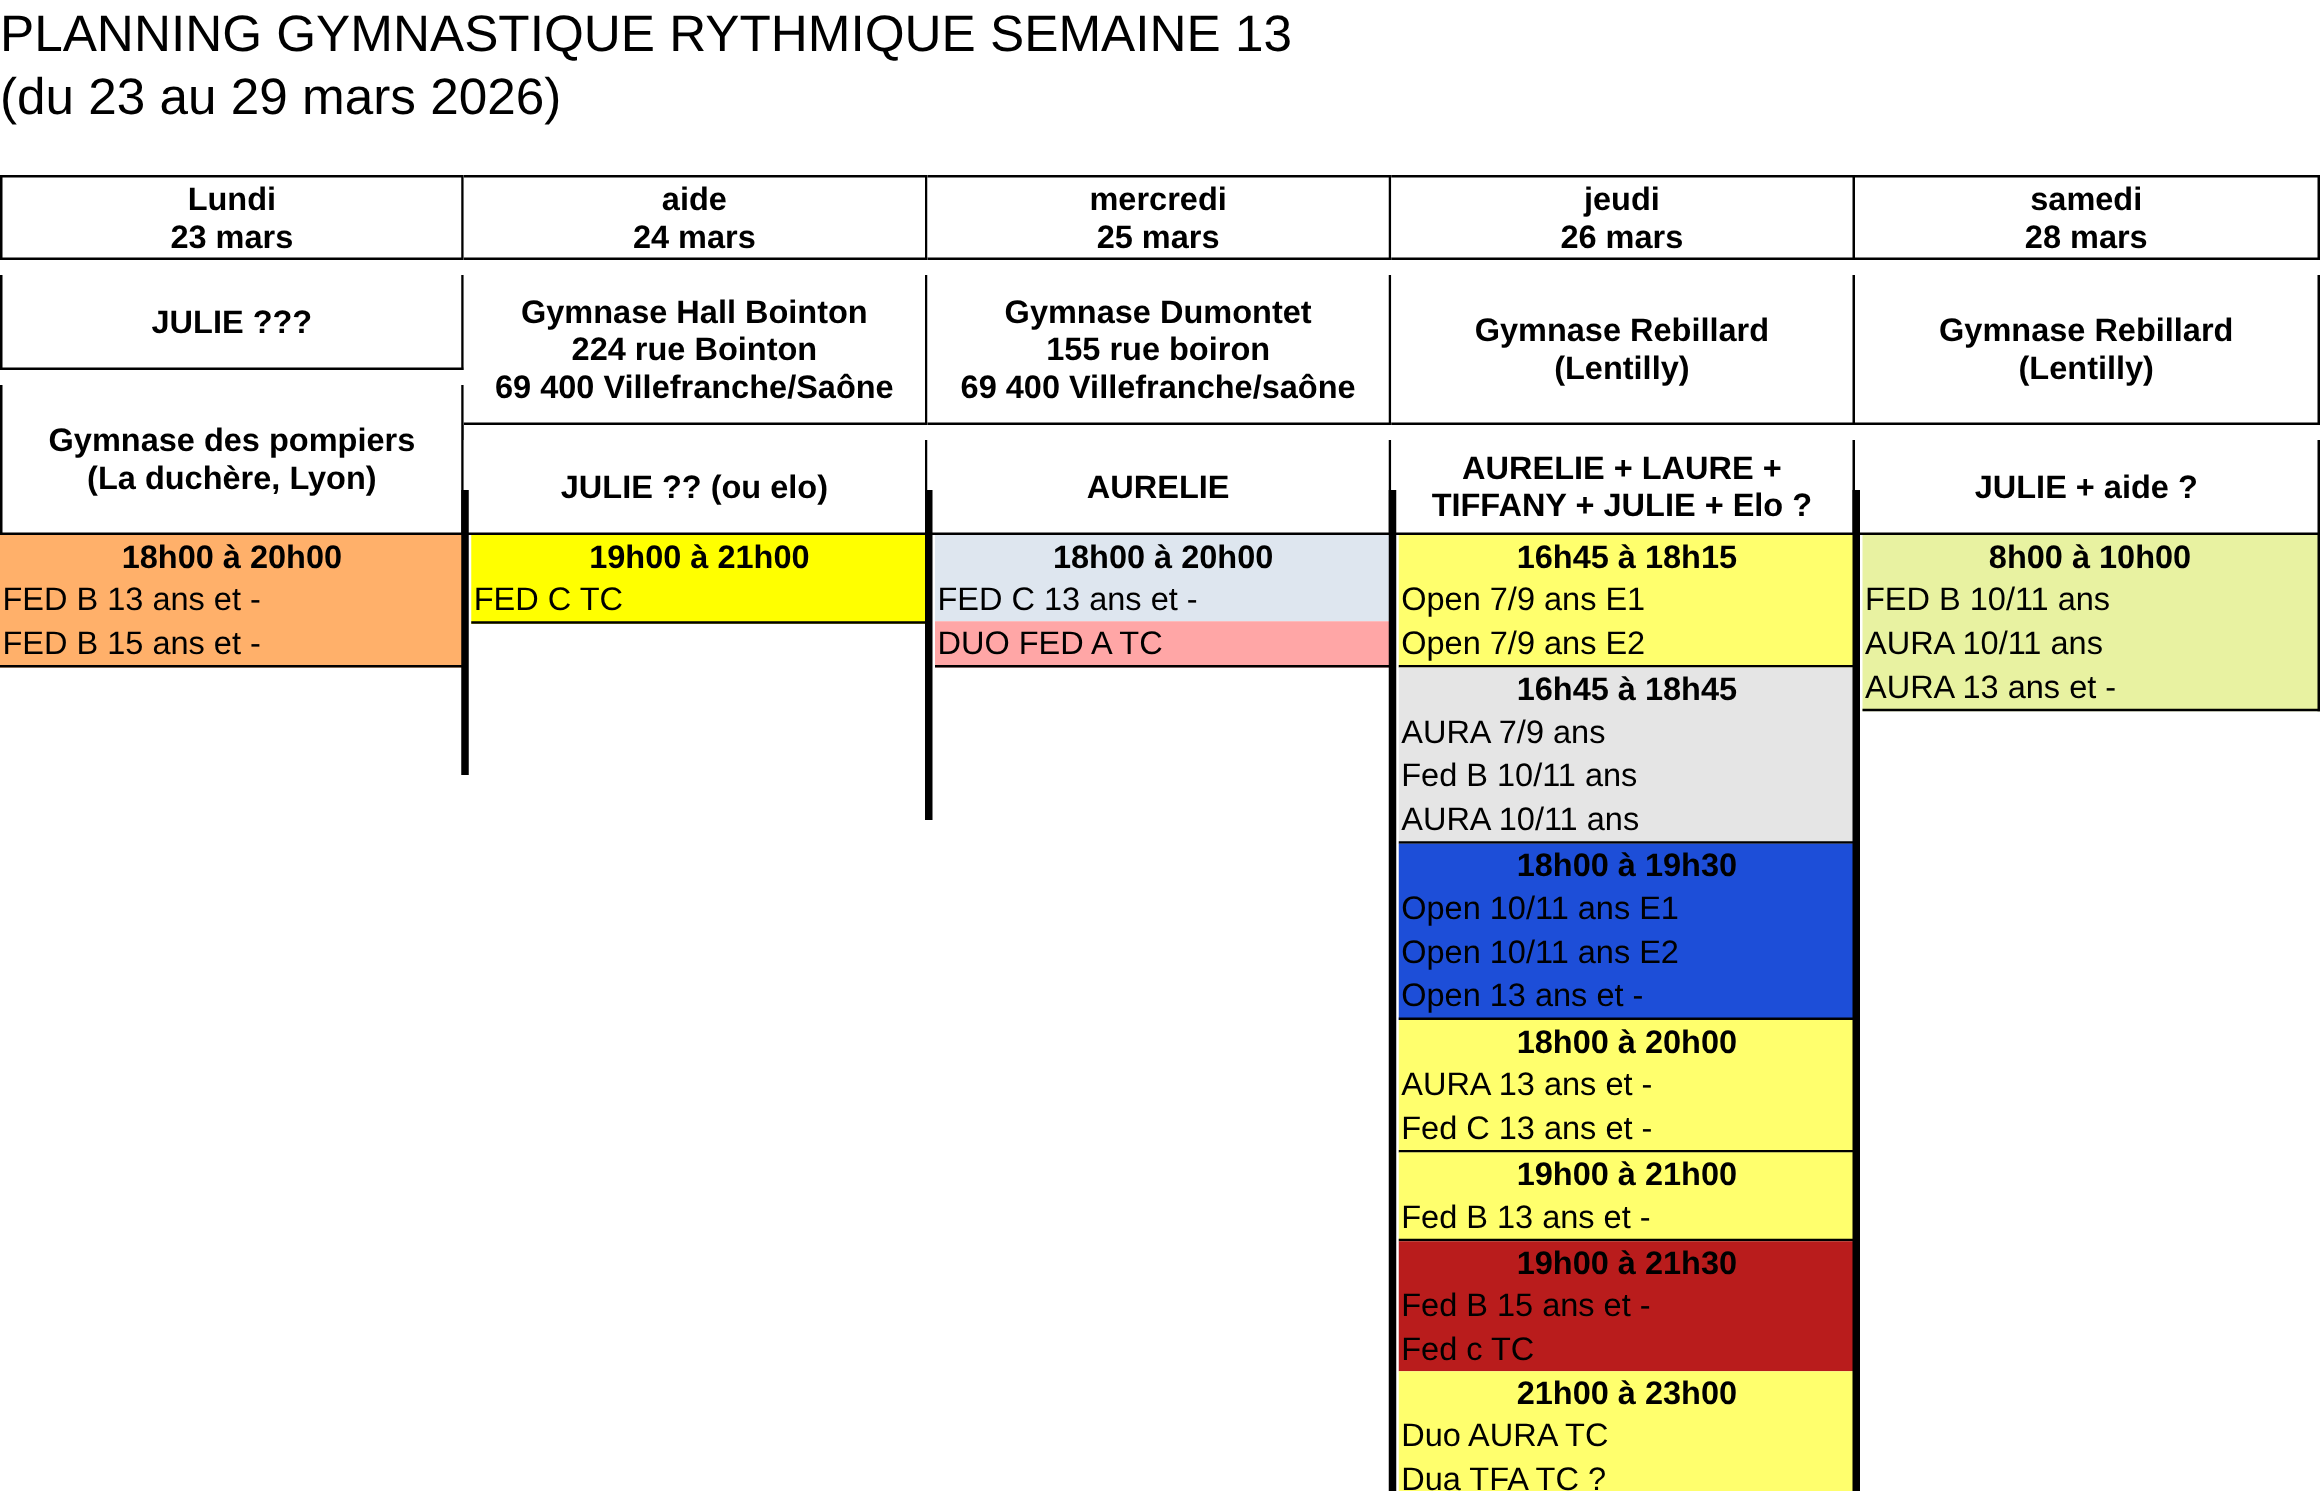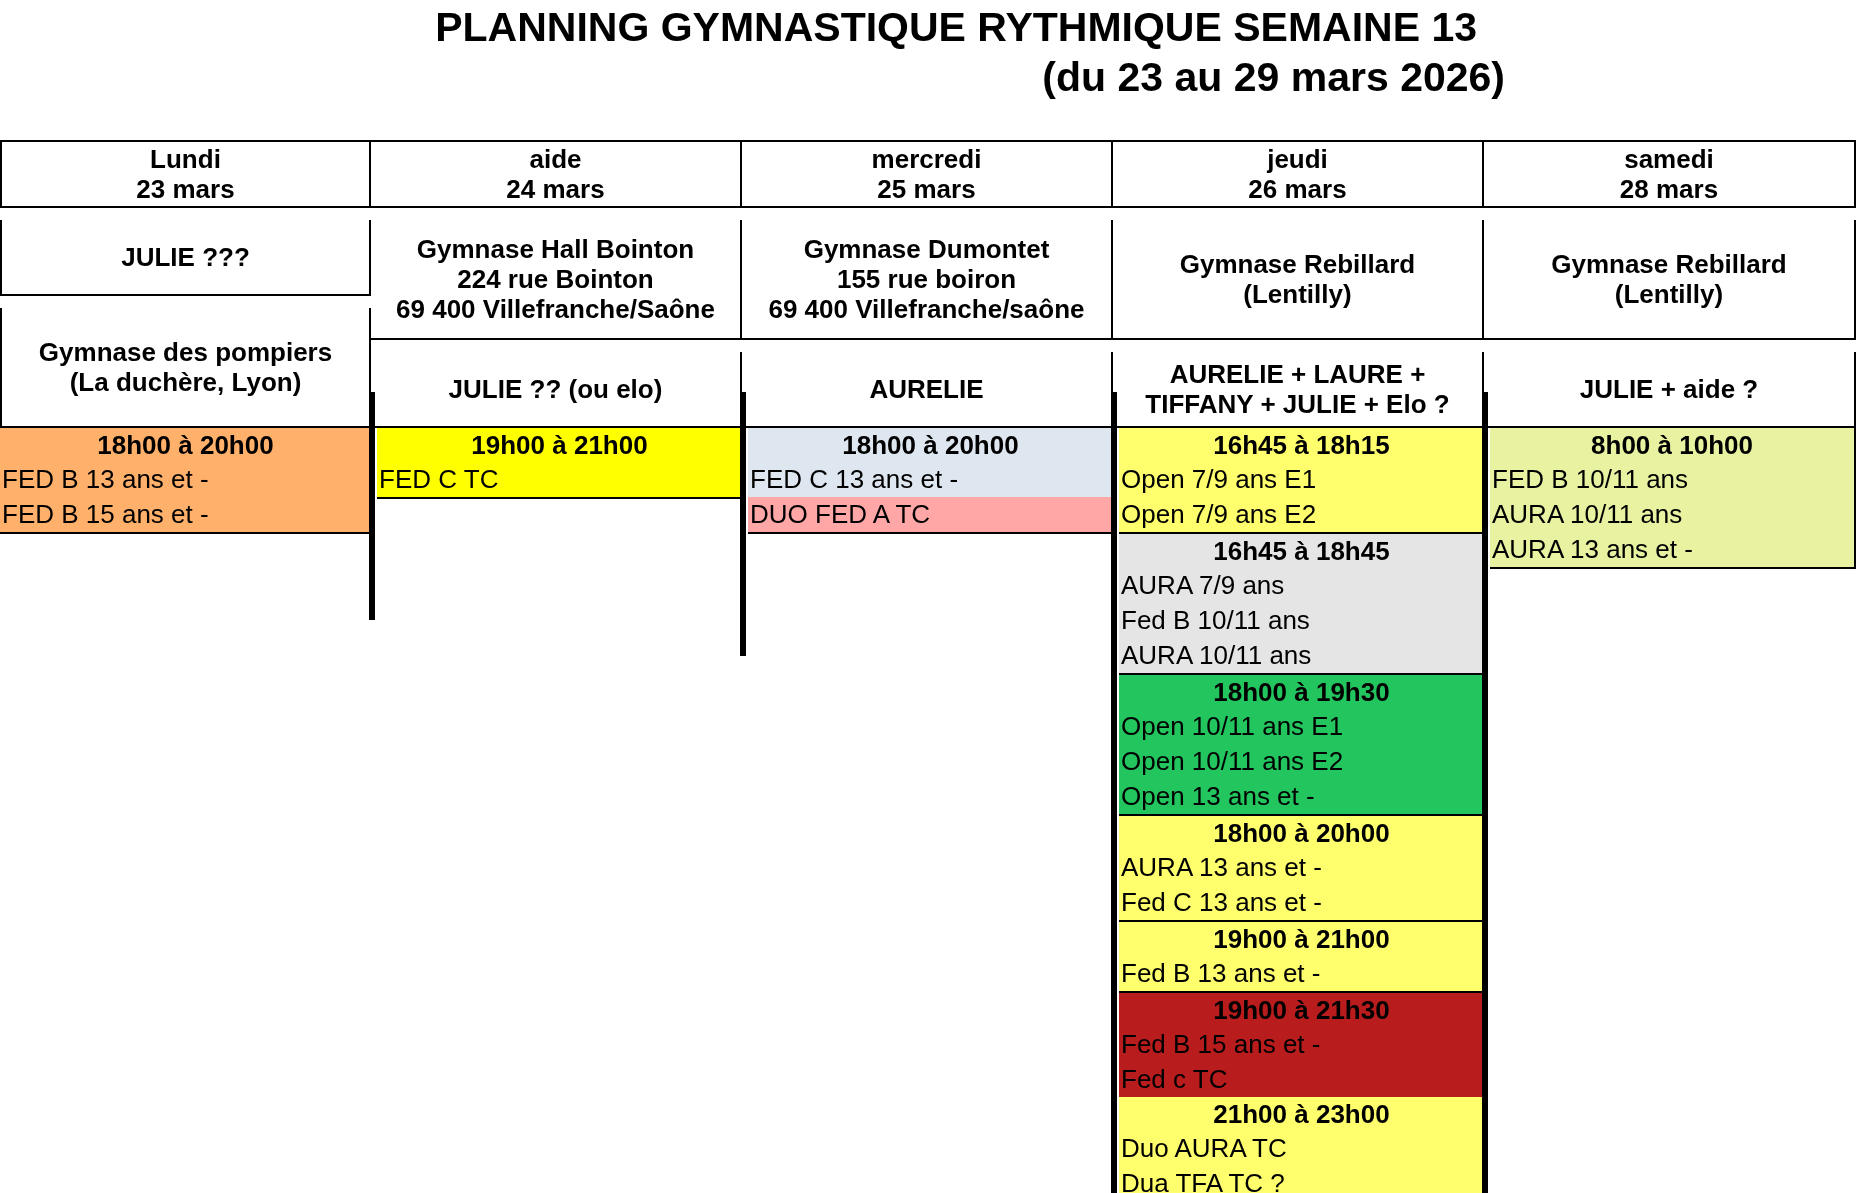--- a/index.html
+++ b/index.html
@@ -1,21 +1,21 @@
 <!DOCTYPE html>
 <html><head>
 <meta charset="utf-8">
 <style>
   html, body { margin:0; padding:0; background:#ffffff; }
   body { width:1857px; height:1193px; position:relative; overflow:hidden;
          font-family:"Liberation Sans", sans-serif; color:#000; }
-  .title { position:absolute; left:0; width:1477px; text-align:right;
-           font-weight:bold; font-size:41px; line-height:50px; }
+  .title { position:absolute; left:0; width:1477px; text-align:left;
+           font-weight:normal; font-size:41px; line-height:50px; }
   .t1 { top:2px; }
-  .t2 { top:52px;margin-left:28px; }
+  .t2 { top:52px; }
   .grid { position:absolute; top:128px; left:0; width:1857px; }
   .col { position:absolute; top:0; width:371px; }
   .hdr { box-sizing:border-box; border:2px solid #000; border-left:none; background:#fff;
          text-align:center; font-weight:bold; display:flex; flex-direction:column;
          justify-content:center; align-items:center; font-size:26px; line-height:30px;margin-top:12px; }
   .col.first .hdr { border-left:2px solid #000; }
   .h-day { height:68px; }
   .h-venue { height:120px; border-top:none; }
   .h-coach { height:76px; border-top:none; }
   .sep { position:absolute; top:0; width:6px; background:#000; }
@@ -112,21 +112,21 @@
           <div class="time">16h45 à 18h15</div>
           <div class="item">Open 7/9 ans E1</div>
           <div class="item">Open 7/9 ans E2</div>
         </div>
         <div class="block" style="background: #e5e5e5;">
           <div class="time">16h45 à 18h45</div>
           <div class="item">AURA 7/9 ans</div>
           <div class="item">Fed B 10/11 ans</div>
           <div class="item">AURA 10/11 ans</div>
         </div>
-        <div class="block" style="background: #22c55e;">
+        <div class="block" style="background: #1d4ed8;">
           <div class="time">18h00 à 19h30</div>
           <div class="item">Open 10/11 ans E1</div>
           <div class="item">Open 10/11 ans E2</div>
           <div class="item">Open 13 ans et -</div>
         </div>
         <div class="block" style="background: rgb(255, 255, 109);">
           <div class="time">18h00 à 20h00</div>
           <div class="item">AURA 13 ans et -</div>
           <div class="item">Fed C 13 ans et -</div>
         </div>

